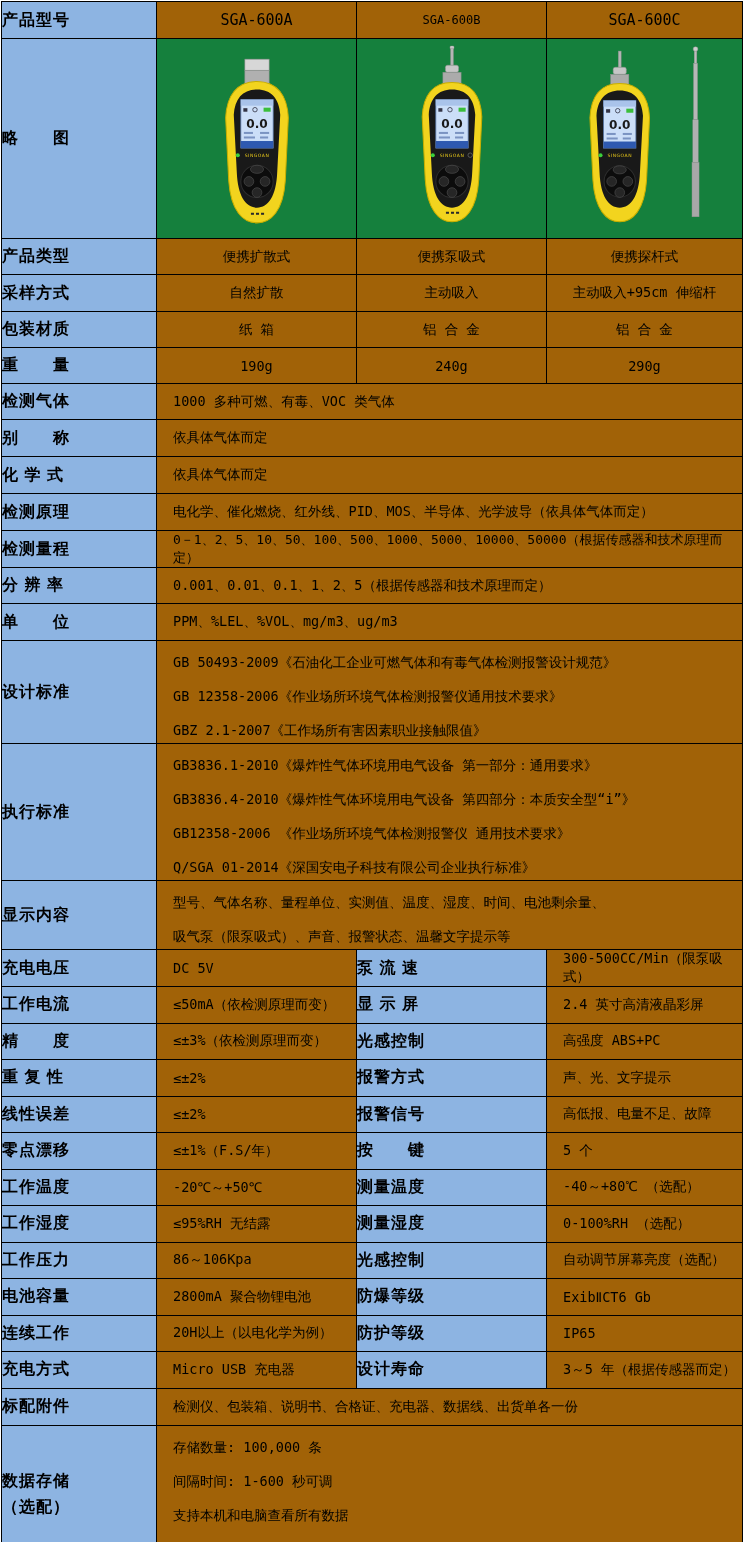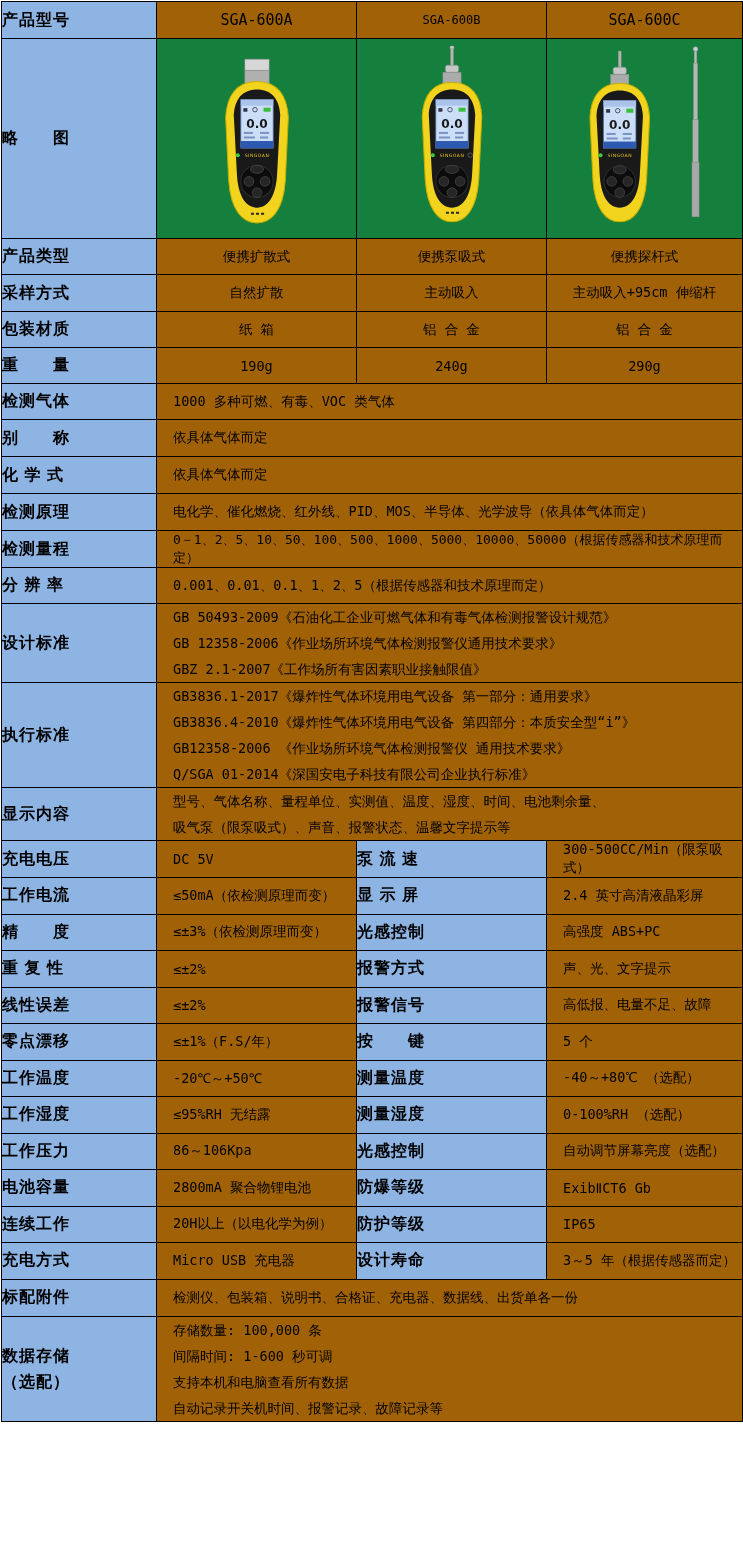--- a/index.html
+++ b/index.html
@@ -5,21 +5,21 @@
   html,body{margin:0;padding:0;background:#fff;}
   .page{width:743px;margin:0;padding:1px;box-sizing:border-box;}
   table.spec{border-collapse:collapse;table-layout:fixed;width:741px;
     font-family:"Liberation Sans",sans-serif;color:#000;}
   table.spec td{border:1px solid #000;vertical-align:middle;overflow:hidden;padding:0;}
   td.hd{background:#8DB4E2;font-weight:bold;text-align:left;font-size:16px;letter-spacing:1px;}
   td.val{background:#a16207;font-size:13.5px;font-family:"DejaVu Sans Mono","Liberation Sans",sans-serif;}
   td.val.c{text-align:center;}
   td.val.l{text-align:left;padding-left:16px;padding-right:6px;}
   td.img-cell{background:#15803d;text-align:center;vertical-align:middle;}
-  .line{line-height:26px;text-align:left;}
+  .line{line-height:26px;text-align:left;margin-top:8px;}
   .pad{padding:4px 8px 4px 10px;}
   .sz-line{line-height:27px;padding-left:8px;text-align:left;font-size:13.5px;}
   .hd .sub{display:block;line-height:26px;}
   tr.h37{height:37px;} tr.h36{height:36px;} tr.h365{height:36.5px;}
   tr.h61{height:61px;} tr.h78{height:78px;} tr.h105{height:105px;}
   tr.h53{height:53px;} tr.h200{height:200px;} tr.h102{height:102px;}
   svg{display:inline-block;vertical-align:middle;}
 </style>
 </head>
 <body>
@@ -204,32 +204,36 @@
   <td class="val l" colspan="3">电化学、催化燃烧、红外线、PID、MOS、半导体、光学波导（依具体气体而定）</td>
 </tr>
 <tr class="h37">
   <td class="hd">检测量程</td>
   <td class="val l" colspan="3" style="font-size:13px">0－1、2、5、10、50、100、500、1000、5000、10000、50000（根据传感器和技术原理而定）</td>
 </tr>
 <tr class="h36">
   <td class="hd">分 辨 率</td>
   <td class="val l" colspan="3">0.001、0.01、0.1、1、2、5（根据传感器和技术原理而定）</td>
 </tr>
+<tr class="h37">
+  <td class="hd">单　　位</td>
+  <td class="val l" colspan="3">PPM、%LEL、%VOL、mg/m3、ug/m3</td>
+</tr>
 <tr class="h78">
   <td class="hd">设计标准</td>
   <td class="val l pad" colspan="3">
     <div class="line">GB 50493-2009《石油化工企业可燃气体和有毒气体检测报警设计规范》</div>
     <div class="line">GB 12358-2006《作业场所环境气体检测报警仪通用技术要求》</div>
     <div class="line">GBZ 2.1-2007《工作场所有害因素职业接触限值》</div>
   </td>
 </tr>
 <tr class="h105">
   <td class="hd">执行标准</td>
   <td class="val l pad" colspan="3">
-    <div class="line">GB3836.1-2017《爆炸性气体环境用电气设备  第一部分：通用要求》</div>
+    <div class="line">GB3836.1-2010《爆炸性气体环境用电气设备  第一部分：通用要求》</div>
     <div class="line">GB3836.4-2010《爆炸性气体环境用电气设备  第四部分：本质安全型“i”》</div>
     <div class="line">GB12358-2006 《作业场所环境气体检测报警仪  通用技术要求》</div>
     <div class="line">Q/SGA 01-2014《深国安电子科技有限公司企业执行标准》</div>
   </td>
 </tr>
 <tr class="h53">
   <td class="hd">显示内容</td>
   <td class="val l pad" colspan="3">
     <div class="line">型号、气体名称、量程单位、实测值、温度、湿度、时间、电池剩余量、</div>
     <div class="line">吸气泵（限泵吸式）、声音、报警状态、温馨文字提示等</div>

